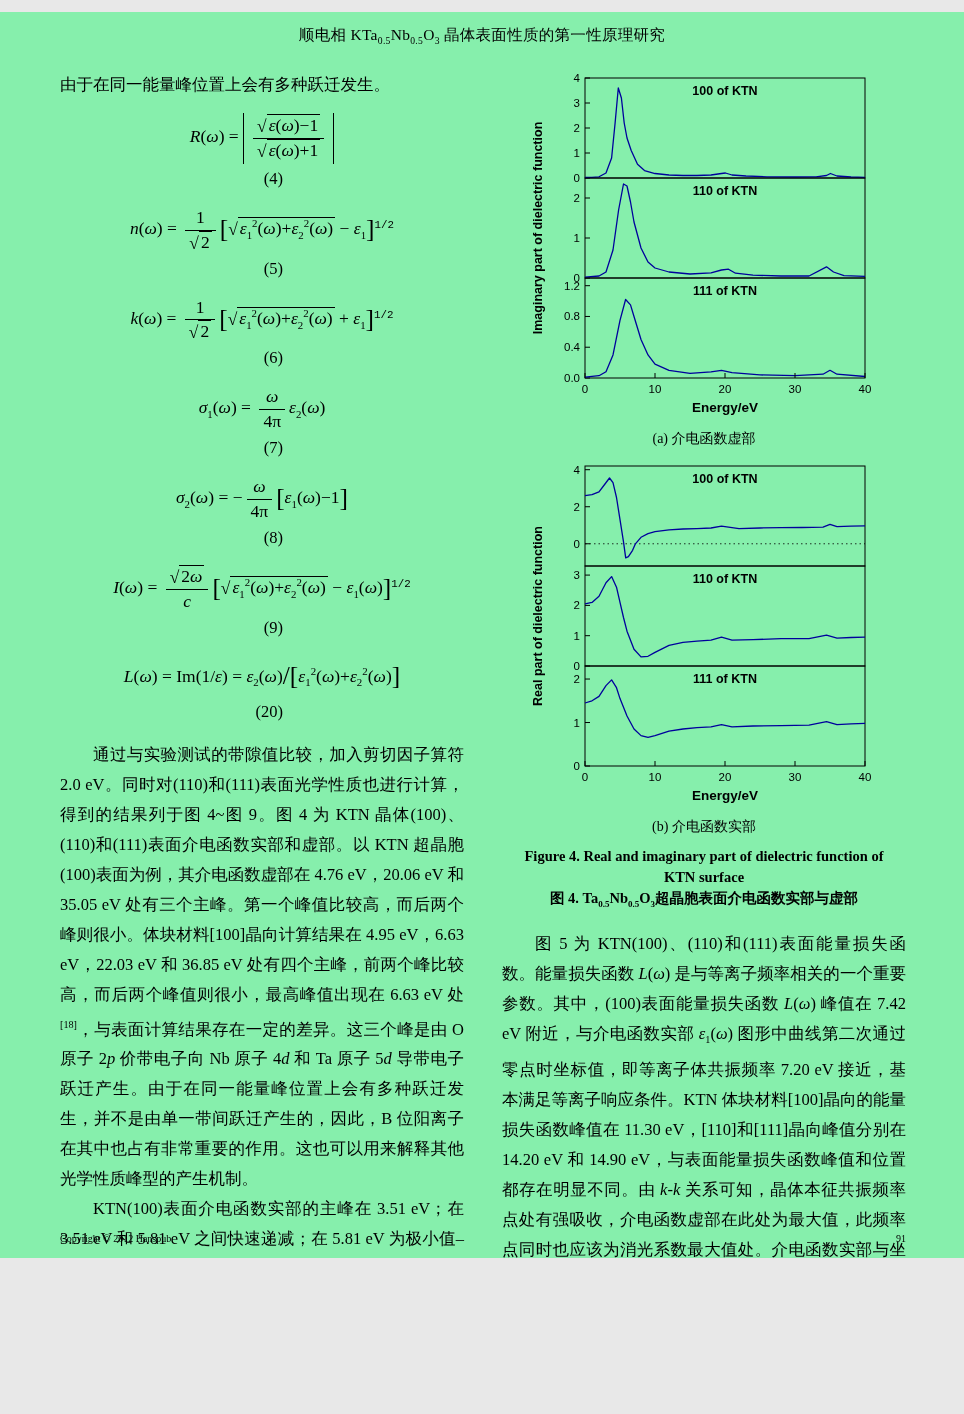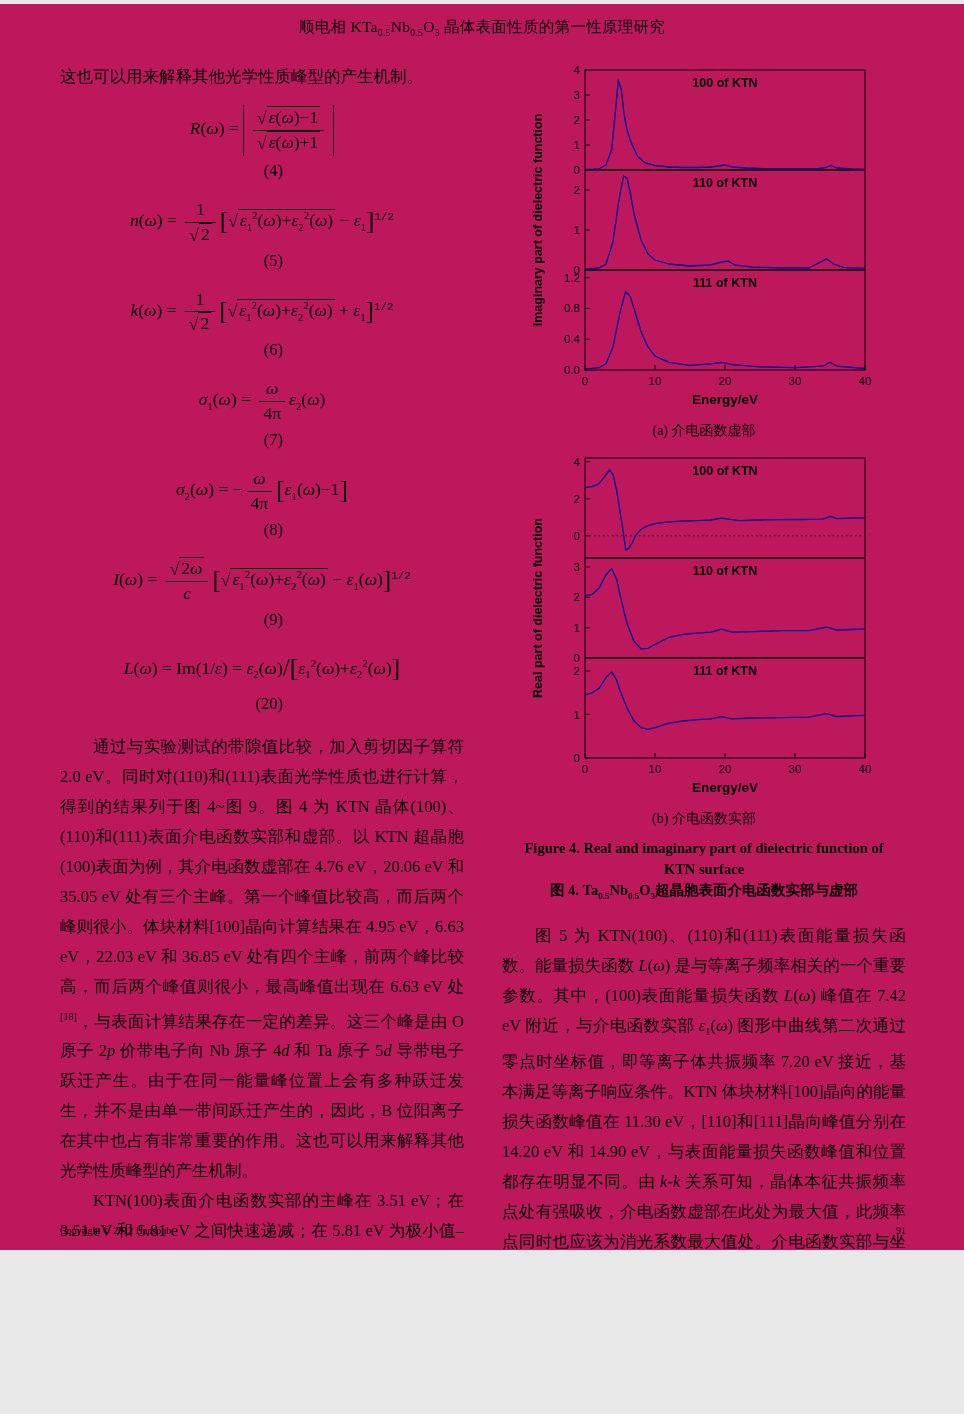--- a/index.html
+++ b/index.html
@@ -1,17 +1,17 @@
 <!DOCTYPE html>
 <html><head>
 <meta charset="utf-8">
 <style>
   html,body{margin:0;padding:0;background:#e8e8e8;}
-  .page{width:964px;height:1246px;position:relative;background:#be185d;color:#000;
-        font-family:"Liberation Serif",serif;overflow:hidden;margin:4px auto;}
+  .page{width:964px;height:1246px;position:relative;background:#86efac;color:#000;
+        font-family:"Liberation Serif",serif;overflow:hidden;margin:12px auto;}
   .header{text-align:center;padding-top:13px;font-size:15.5px;letter-spacing:.3px;}
   .columns{display:flex;padding:24px 58px 0 60px;gap:38px;}
   .col{width:404px;}
   .bodytext{font-size:16.5px;line-height:30px;text-align:justify;}
   .bodytext p{margin:0;text-indent:2em;}
   .bodytext p.noindent{text-indent:0;}
   sup,sub{font-size:0.62em;}
   
   .eq-row{display:flex;align-items:center;margin:13px 0;font-size:17.5px;flex-direction:column;}
   .eq-body{flex:1;text-align:center;}
@@ -36,21 +36,21 @@
 </head>
 <body>
 
 <div class="page">
 
   <div class="header">顺电相 KTa<sub>0.5</sub>Nb<sub>0.5</sub>O<sub>3</sub> 晶体表面性质的第一性原理研究</div>
 
   <div class="columns">
 
     <div class="col bodytext">
-      <p class="noindent">这也可以用来解释其他光学性质峰型的产生机制。</p>
+      <p class="noindent">由于在同一能量峰位置上会有多种跃迁发生。</p>
 
       <div class="eq-row">
         <span class="eq-body"><i>R</i>(<i>ω</i>) = <span class="abs"><span class="frac">
                 <span class="num"><span class="sq">√</span><span class="rad"><i>ε</i>(<i>ω</i>)−1</span></span>
                 <span class="den"><span class="sq">√</span><span class="rad"><i>ε</i>(<i>ω</i>)+1</span></span>
               </span></span></span>
         <span class="eq-num">(4)</span>
       </div>
       <div class="eq-row">
         <span class="eq-body"><i>n</i>(<i>ω</i>) = <span class="frac">

